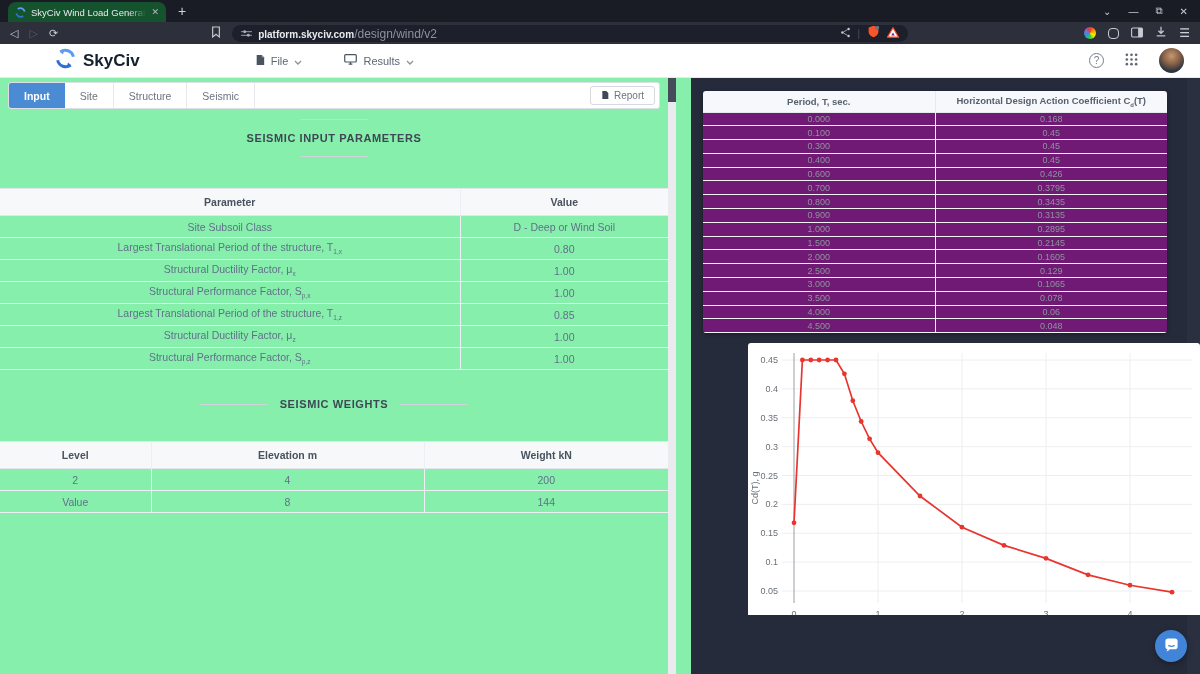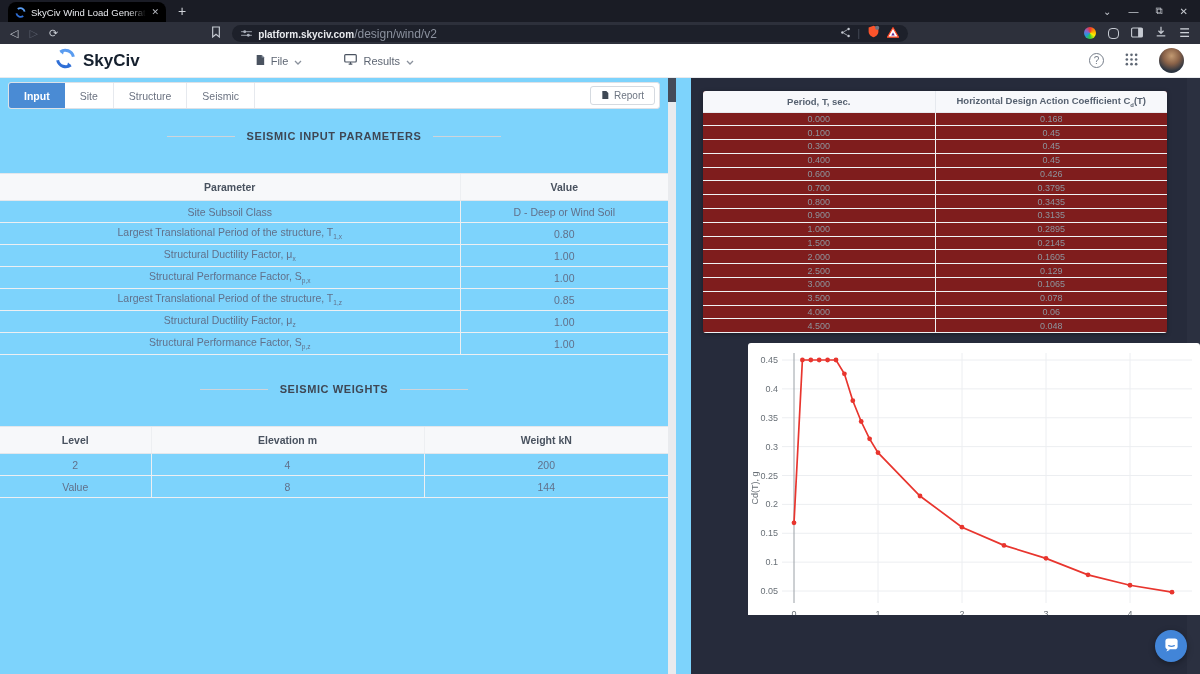--- a/index.html
+++ b/index.html
@@ -1,21 +1,21 @@
 <!DOCTYPE html>
 <html><head>
 <meta charset="utf-8">
 <style>
   * { box-sizing:border-box; margin:0; padding:0; }
   html,body { width:1200px; height:674px; overflow:hidden; background:#fff;
     font-family:"Liberation Sans", sans-serif; }
 
   
   .tabstrip { height:22px; background:#1a1c25; display:flex; align-items:flex-end; }
-  .tab { height:20px; width:158px; background:#000000; border-radius:8px 8px 0 0;
+  .tab { height:20px; width:158px; background:#14532d; border-radius:8px 8px 0 0;
     display:flex; align-items:center; padding:0 7px; gap:5px; margin-left:8px; }
   .tab-title { color:#e8eaee; font-size:9.5px; white-space:nowrap; overflow:hidden; flex:1;
     mask-image:linear-gradient(90deg,#000 85%,transparent); -webkit-mask-image:linear-gradient(90deg,#000 85%,transparent);}
   .tab-close { color:#b7bac1; font-size:9px; line-height:1; }
   .newtab { color:#cfd2d8; font-size:14px; margin:0 0 3px 12px; }
   .win-controls { margin-left:auto; display:flex; gap:17px; padding:0 12px 5px 0;
     color:#c6c9d0; font-size:10px; align-items:center; }
   .favicon svg, .logo-sm svg { display:block; }
 
   .toolbar { height:22px; background:#2d303b; display:flex; align-items:center; padding:0 10px; gap:11px; }
@@ -42,56 +42,56 @@
   .menu { display:flex; align-items:center; gap:6px; color:#5f6774; font-size:11px; }
   .menu.file { margin-left:115px; } .menu.results { margin-left:42px; }
   .appbar-right { margin-left:auto; display:flex; align-items:center; gap:21px; }
   .help-ic { width:15px; height:15px; border:1.3px solid #767e8a; border-radius:50%;
     color:#767e8a; font-size:10px; display:flex; align-items:center; justify-content:center; }
   .avatar { width:25px; height:25px; border-radius:50%;
     background:radial-gradient(circle at 50% 32%, #c29a72 0%, #8a6248 38%, #2c3440 72%); }
 
   
   .main { display:flex; height:596px; }
-  .left-panel { width:700px; background:#7dd3fc; position:relative; }
+  .left-panel { width:700px; background:#86efac; position:relative; }
   .left-content { width:668px; }
   .lscroll { position:absolute; left:668px; top:0; bottom:0; width:8px; background:#e9ebee; }
   .lscroll .thumb { width:8px; height:24px; background:#454b59; }
 
   .tabbar { margin:4px 8px 0 8px; height:27px; border:1px solid #dde1e7; border-radius:3px;
     display:flex; align-items:stretch; background:#fff; }
   .tab-item { padding:0 15px; display:flex; align-items:center; font-size:10.5px;
     color:#6b7280; border-right:1px solid #e6e9ee; }
   .tab-item.active { background:#4a8bd4; color:#fff; font-weight:bold;
     border-radius:2px 0 0 2px; border-right:none; }
   .report-btn { margin:3px 4px 3px auto; border:1px solid #d5dae0; border-radius:3px;
     display:flex; align-items:center; gap:5px; padding:0 10px; font-size:10px; color:#6e7683; }
 
   .section-heading { display:flex; align-items:center; justify-content:center; gap:12px; }
   .section-heading .line { width:68px; height:1px; background:#cfd4da; }
   .section-heading .txt { font-size:11px; font-weight:bold; color:#3e4754; letter-spacing:0.6px; }
-  .h-params { margin-top:21px; } .h-weights { margin-top:28px; }
+  .h-params { margin-top:10px;flex-direction:column; } .h-weights { margin-top:28px; }
 
   table { border-collapse:collapse; table-layout:fixed; }
   .data-table { width:668px; margin-top:31px; }
   .data-table th { background:#f7f8fa; border-top:1px solid #e3e7ec; border-bottom:1px solid #e3e7ec;
     font-size:10.5px; color:#49525f; font-weight:bold; height:27px; text-align:center; }
   .data-table td { font-size:10.5px; color:#61708a; height:22px;
     border-bottom:1px solid #edeff2; text-align:center; }
   .data-table th + th, .data-table td + td { border-left:1px solid #edeff2; }
   sub { font-size:0.62em; }
 
   
   .right-panel { flex:1; background:#262b3b; padding-top:5px; position:relative; }
   .rscroll { position:absolute; right:0; top:0; bottom:0; width:13px; background:#2b3040; }
   .rp-heading { display:flex; align-items:center; justify-content:center; gap:12px; margin-top:5px; }
   .rp-heading .line { width:56px; height:1px; background:#454c5c; }
   .rp-heading .txt { font-size:11px; font-weight:bold; color:#eef1f5; letter-spacing:0.4px; }
 
-  .spectrum-card { margin:8px 0 0 12px; width:464px; background:#7f1d1d; border-radius:3px;
+  .spectrum-card { margin:8px 0 0 12px; width:464px; background:#701a75; border-radius:3px;
     overflow:hidden; box-shadow:0 1px 4px rgba(0,0,0,.35); position:relative; z-index:1; }
   .spectrum-table { width:100%; }
   .spectrum-table th { height:21px; background:#f7f8fb; font-size:9.5px; color:#566170;
     font-weight:bold; border-bottom:1px solid #e6e9ee; text-align:center; }
   .spectrum-table th:first-child { border-right:1px solid #e6e9ee; }
   .spectrum-table td { height:13.8px; font-size:9px; color:#8d959e;
     border-bottom:1px solid #f0f2f4; text-align:center;margin-top:12px; }
   .spectrum-table td:first-child { border-right:1px solid #f0f2f4; }
 
   .chart-card { margin:10px 0 0 57px; width:452px; height:272px; background:#fff;

